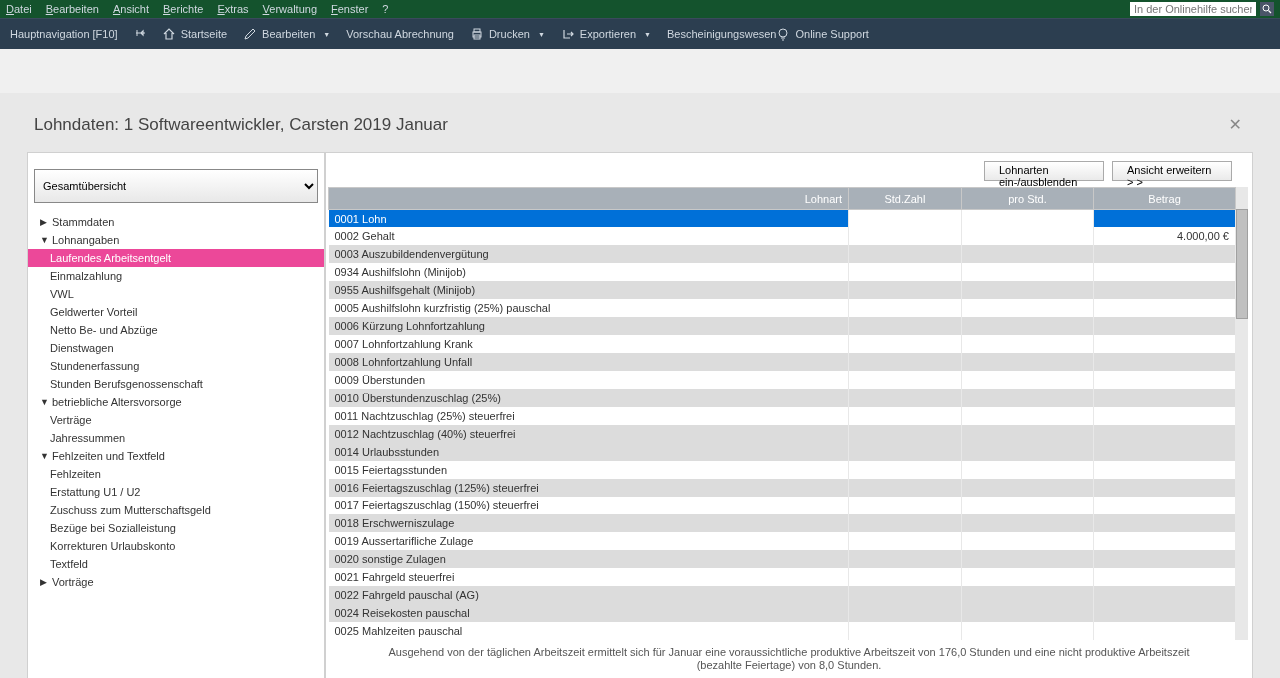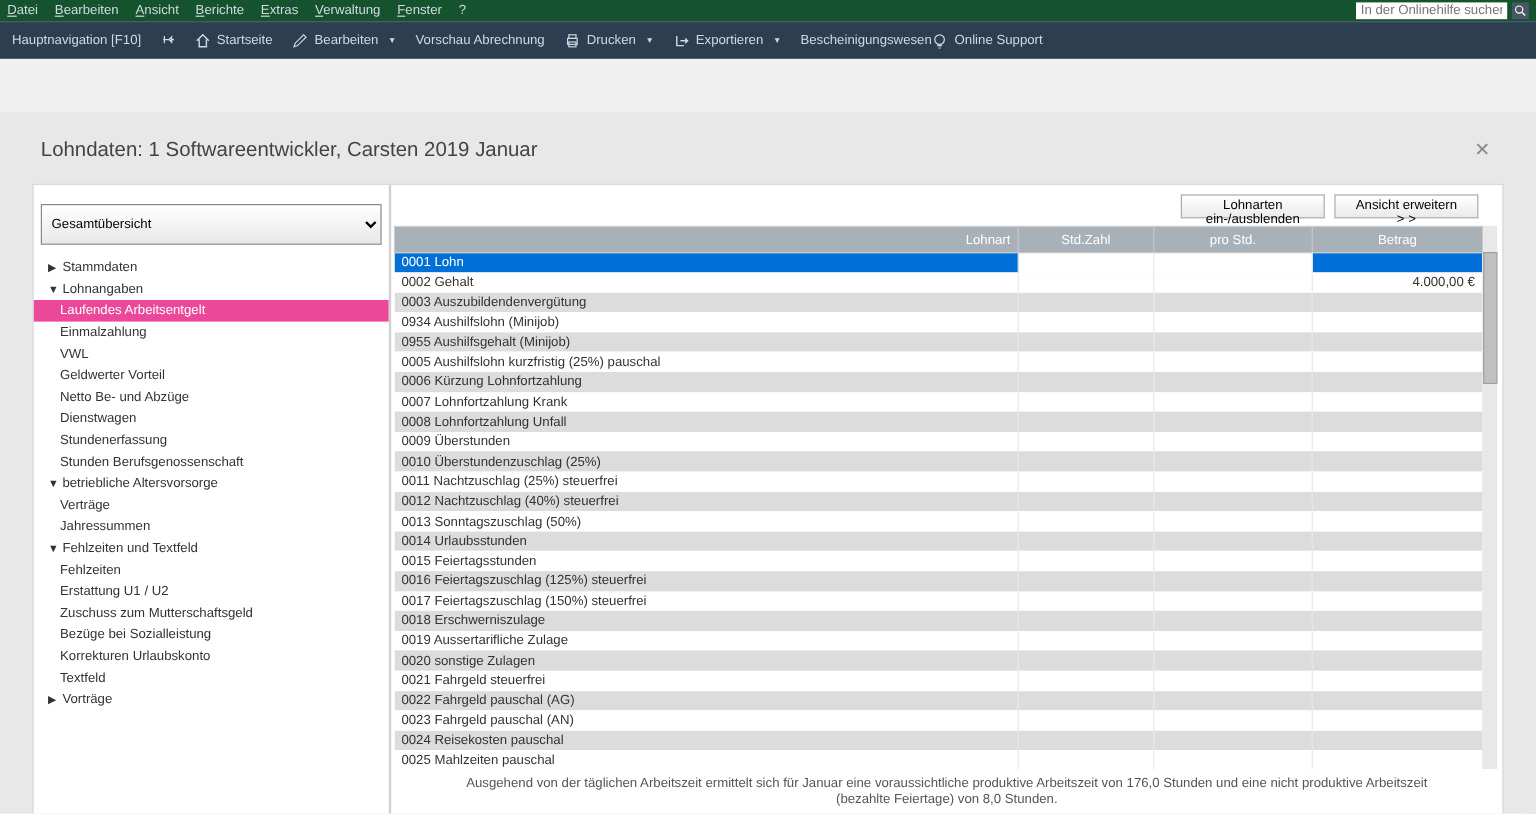--- a/index.html
+++ b/index.html
@@ -30,21 +30,21 @@
 .dropdown { margin: 16px 6px 6px 6px; }
 .dropdown-select { width: 100%; border: 1px solid #888; background: linear-gradient(#fff,#e8e8e8); padding: 2px 4px; font-size: 11px; height: 34px; }
 .tree { padding: 4px 0; overflow-y: auto; flex: 1; }
 .tree-item { padding: 2px 6px 2px 12px; font-size: 11px; cursor: pointer; display: flex; align-items: center; line-height: 14px; }
 .tree-item.level-1 { padding-left: 22px; }
 .tree-item.selected { background: #ec4899; color: #fff; }
 .tree-arrow { width: 10px; display: inline-block; font-size: 9px; margin-right: 2px; }
 
 .content-area { flex: 1; display: flex; flex-direction: column; position: relative; }
 .action-bar { display: flex; justify-content: flex-end; padding: 8px 20px 6px 8px; gap: 8px; }
-.btn { background: linear-gradient(#fff,#eaeaea); border: 1px solid #aaa; padding: 2px 14px; font-size: 11px; cursor: pointer; height: 20px; width: 120px; text-align: center; }
+.btn { background: linear-gradient(#fff,#eaeaea); border: 1px solid #aaa; padding: 2px 14px; font-size: 11px; cursor: pointer; height: 20px; width: 120px; text-align: left; }
 
 .table-wrap { flex: 1; overflow: hidden; display: flex; margin: 0 4px 0 2px; }
 .table { flex: 1; border-collapse: collapse; width: 100%; }
 .table th { background: #a8b0b8; color: #fff; font-weight: 400; font-size: 11px; padding: 4px 6px; border: 1px solid #c8c8c8; text-align: center; height: 22px; }
 .table th:first-child { width: 534px; text-align: right; }
 .table th:nth-child(2) { width: 115px; }
 .table th:nth-child(3) { width: 136px; margin-left: 36px; }
 .table th:nth-child(4) { width: 145px; }
 .table td { padding: 1px 6px; font-size: 11px; border-right: 1px solid #e8e8e8; height: 16.6px; }
 .table tr.odd { background: #dcdcdc; }
@@ -334,26 +334,20 @@
                 <td></td>
                 <td></td>
                 <td class="amount"></td>
               </tr>
               <tr class="odd">
                 <td>0012 Nachtzuschlag (40%) steuerfrei</td>
                 <td></td>
                 <td></td>
                 <td class="amount"></td>
               </tr>
-              <tr class="even">
-                <td>0013 Sonntagszuschlag (50%)</td>
-                <td></td>
-                <td></td>
-                <td class="amount"></td>
-              </tr>
               <tr class="odd">
                 <td>0014 Urlaubsstunden</td>
                 <td></td>
                 <td></td>
                 <td class="amount"></td>
               </tr>
               <tr class="even">
                 <td>0015 Feiertagsstunden</td>
                 <td></td>
                 <td></td>
@@ -390,26 +384,20 @@
                 <td class="amount"></td>
               </tr>
               <tr class="even">
                 <td>0021 Fahrgeld steuerfrei</td>
                 <td></td>
                 <td></td>
                 <td class="amount"></td>
               </tr>
               <tr class="odd">
                 <td>0022 Fahrgeld pauschal (AG)</td>
-                <td></td>
-                <td></td>
-                <td class="amount"></td>
-              </tr>
-              <tr class="even">
-                <td>0023 Fahrgeld pauschal (AN)</td>
                 <td></td>
                 <td></td>
                 <td class="amount"></td>
               </tr>
               <tr class="odd">
                 <td>0024 Reisekosten pauschal</td>
                 <td></td>
                 <td></td>
                 <td class="amount"></td>
               </tr>

